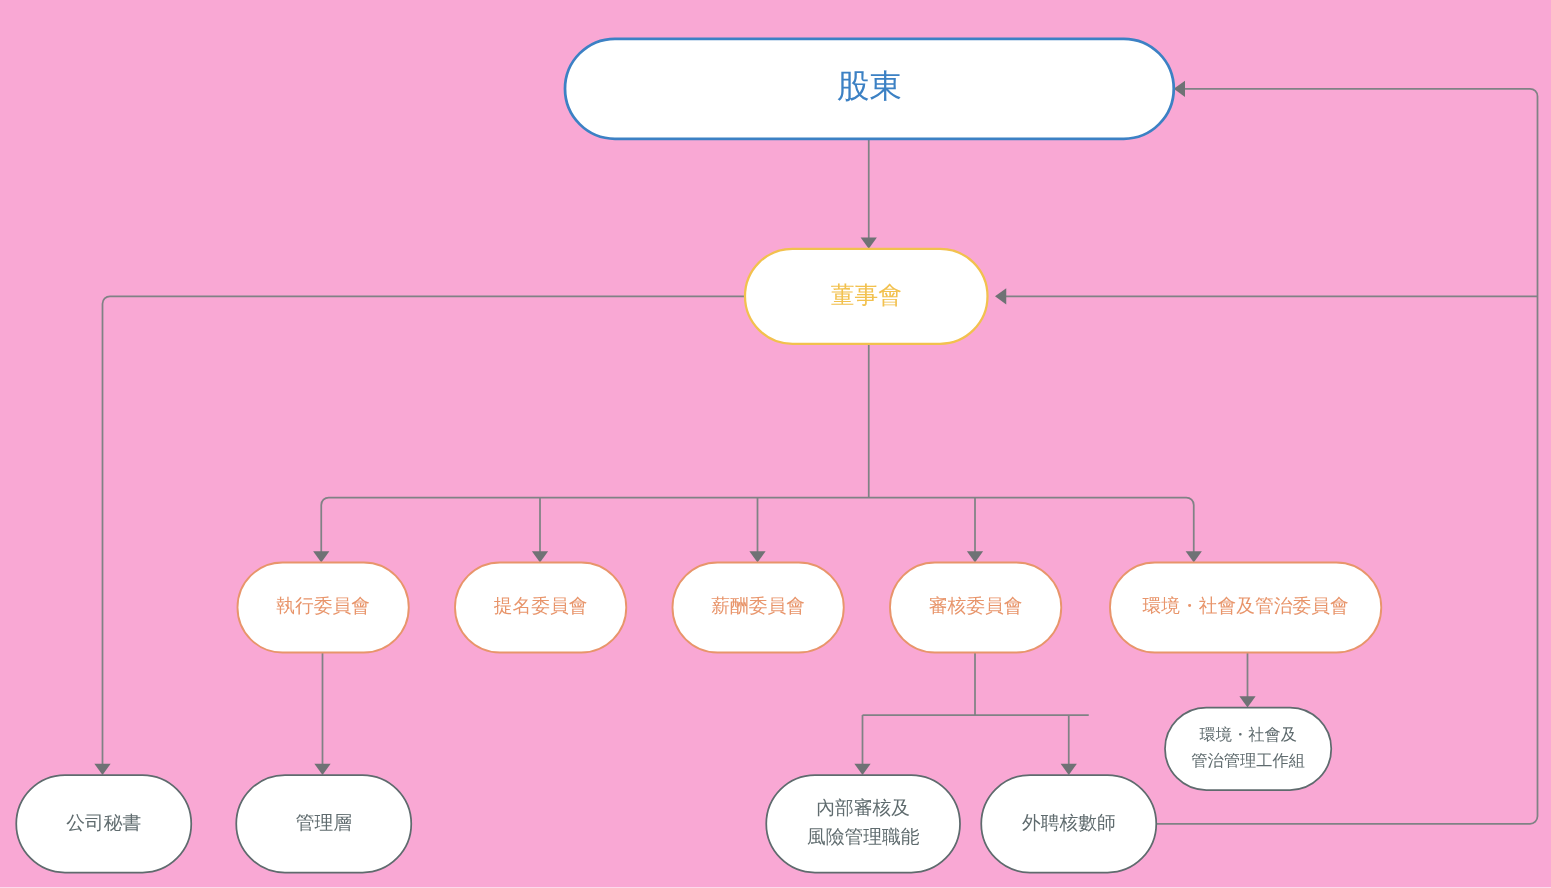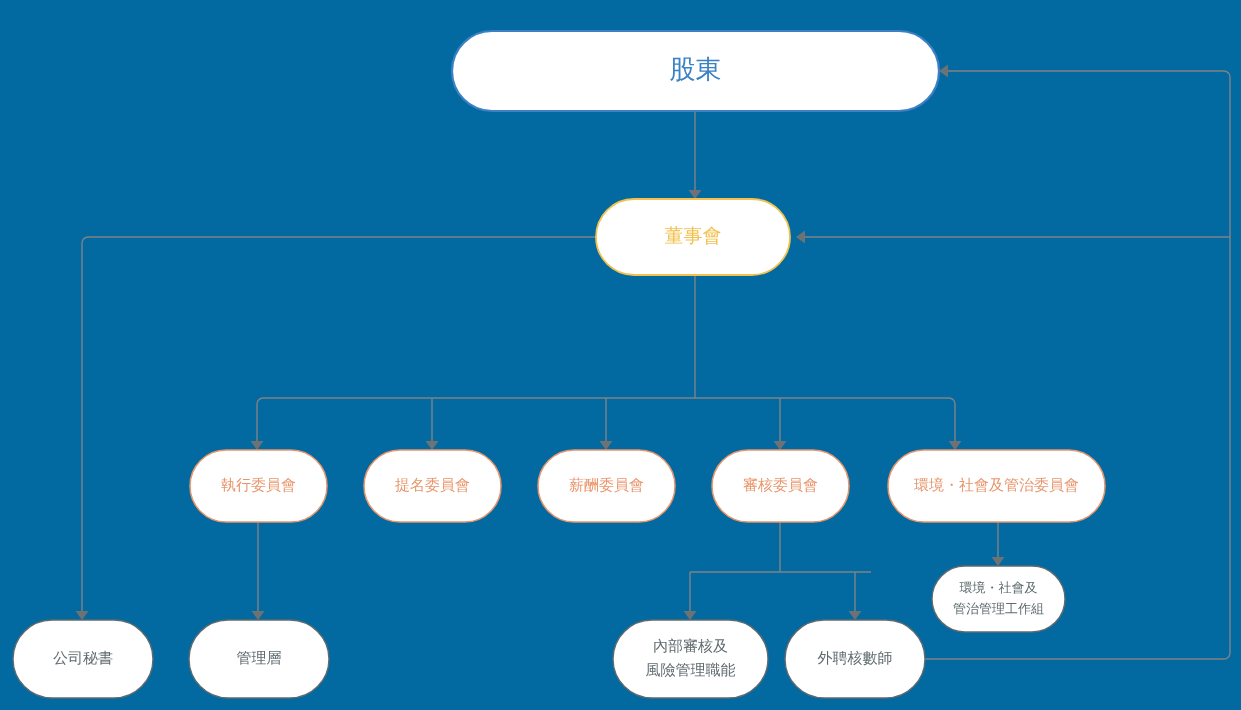--- a/index.html
+++ b/index.html
@@ -10,21 +10,21 @@
   body {
     width: 1241px;
     height: 710px;
     font-family: "Liberation Sans", "DejaVu Sans", sans-serif;
     overflow: hidden;
   }
   #chart-root {
     position: relative;
     width: 1241px;
     height: 710px;
-    background: #0369a1;
+    background: #f9a8d4;
   }
   svg#org-svg {
     display: block;
     width: 1241px;
     height: 710px;
   }
   .node-shape {
     fill: #ffffff;
   }
   .node-label {

